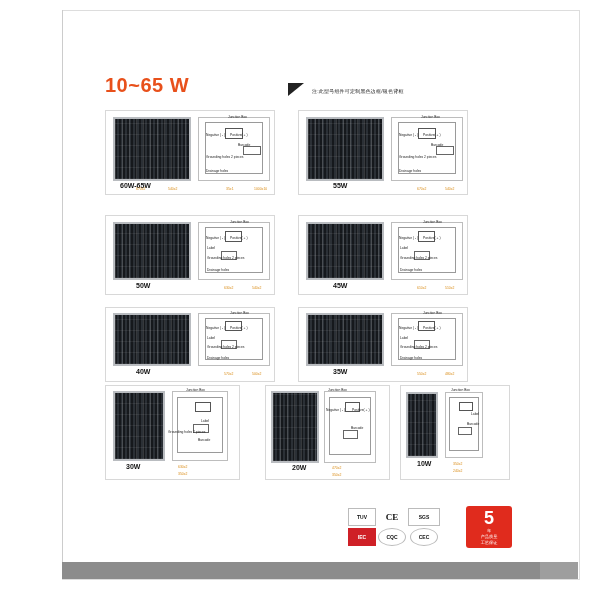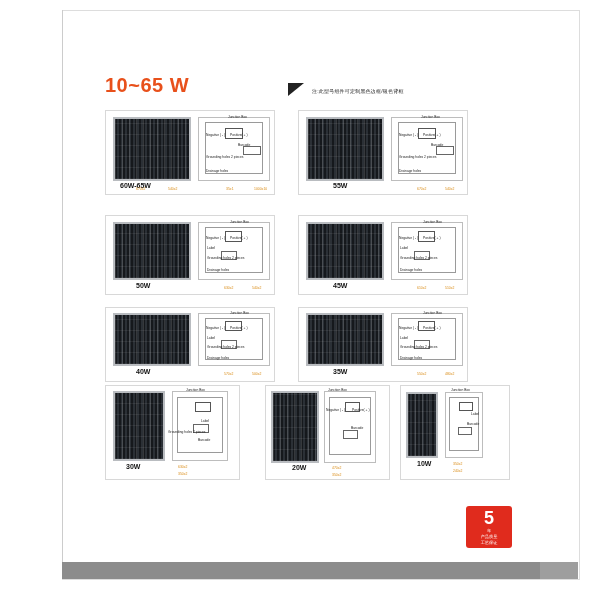--- a/index.html
+++ b/index.html
@@ -320,20 +320,28 @@
     
     
 
     
     
     
     
     
   </div>
 
+  <div class="badge-row">
+    <div class="badge" style="left:0px;top:2px;width:26px;height:16px;">TUV</div>
+    <div class="badge red" style="left:0px;top:22px;width:26px;height:16px;">IEC</div>
+    <div class="badge ce" style="left:30px;top:2px;width:26px;height:16px;border-color:#fff;">CE</div>
+    <div class="badge" style="left:30px;top:22px;width:26px;height:16px;border-radius:50%;">CQC</div>
+    <div class="badge" style="left:60px;top:2px;width:30px;height:16px;">SGS</div>
+    <div class="badge" style="left:62px;top:22px;width:26px;height:16px;border-radius:50%;">CEC</div>
+  </div>
 
   <div class="warranty">
     <div class="num">5</div>
     <div class="sub">年</div>
     <div class="sub">产品质量</div>
     <div class="sub">工艺保证</div>
   </div>
 
   <div class="bottom-bar"></div>
   <div class="bottom-bar-right"></div>

